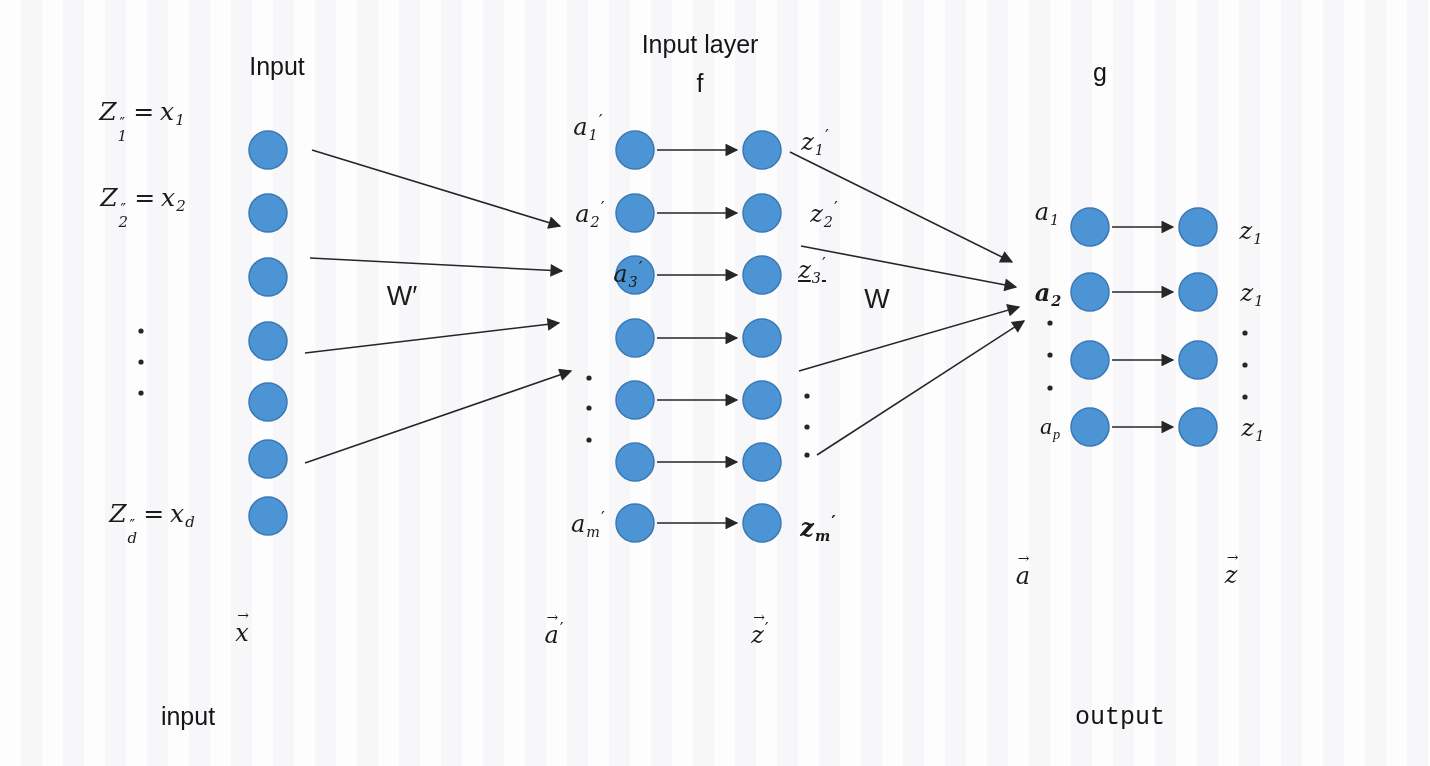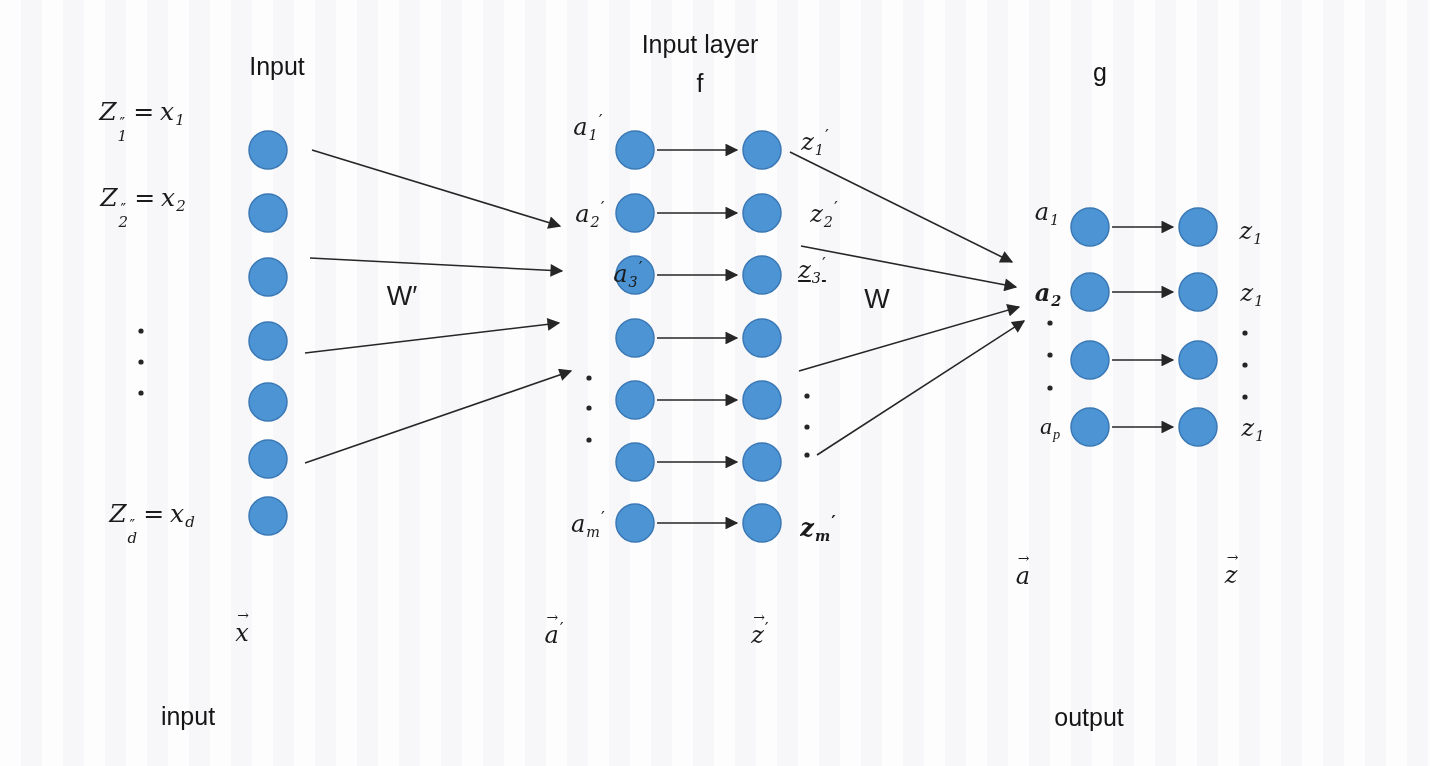--- a/index.html
+++ b/index.html
@@ -269,15 +269,15 @@
     <span class="vbox"><span class="vec-arrow">→</span><i>z</i></span><span class="prime">′</span>
   </span>
   <span class="lbl math" style="left:1023px; top:576px;">
     <span class="vbox"><span class="vec-arrow">→</span><i>a</i></span>
   </span>
   <span class="lbl math" style="left:1231px; top:575px;">
     <span class="vbox"><span class="vec-arrow">→</span><i>z</i></span>
   </span>
 
   <span class="lbl word" style="left:188px; top:716px;">input</span>
-  <span class="lbl word" style="left:1089px; top:717px;">output</span>
+  <span class="lbl word" style="left:1120px; top:717px;font-family:Liberation Mono, monospace;">output</span>
 
 </div>
 
 </body></html>

